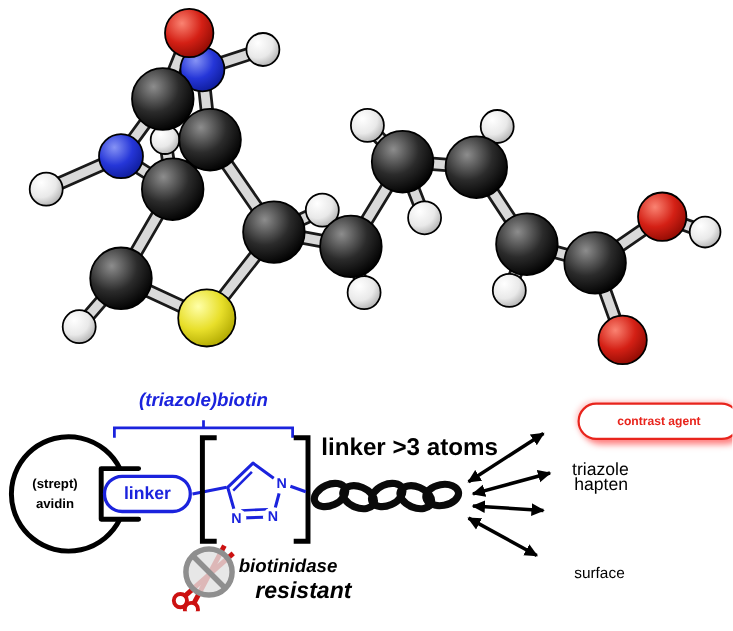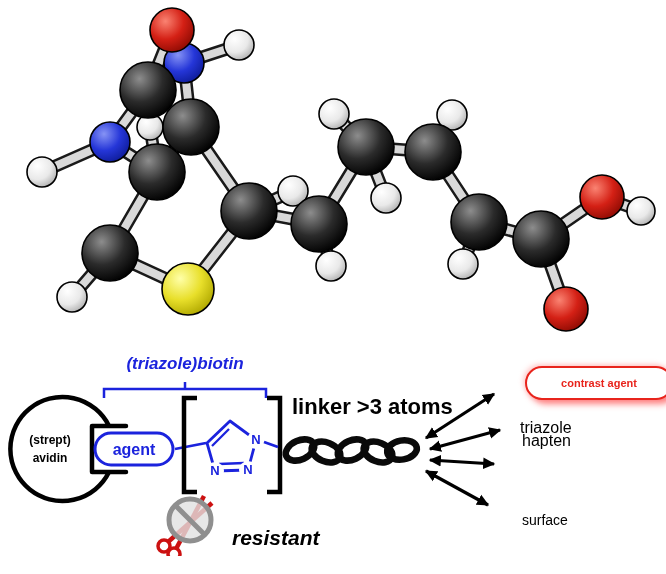--- a/index.html
+++ b/index.html
@@ -190,30 +190,31 @@
     </g>
   </svg>
 
   <div class="lbl blue bi center" style="left:95px;top:354px;width:180px;font-size:17px">(triazole)biotin</div>
 
   <div class="lbl b center" style="left:8px;top:431px;width:84px;font-size:12px;line-height:18px">
     <div>(strept)</div>
     <div>avidin</div>
   </div>
 
-  <div class="lbl blue b center" style="left:95px;top:441px;width:78px;font-size:16px">agent</div>
+  <div class="lbl blue b center" style="left:95px;top:441px;width:78px;font-size:16px">linker</div>
 
   <div class="lbl blue b center" style="left:249px;top:432px;width:14px;font-size:13px">N</div>
   <div class="lbl blue b center" style="left:241px;top:462px;width:14px;font-size:13px">N</div>
   <div class="lbl blue b center" style="left:208px;top:463px;width:14px;font-size:13px">N</div>
 
   <div class="lbl b" style="left:292px;top:394px;font-size:22px">linker &gt;3 atoms</div>
 
   <div class="contrast-box">
     <span>contrast agent</span>
   </div>
   <div class="lbl" style="left:520px;top:419px;font-size:16px">triazole</div>
   <div class="lbl" style="left:522px;top:432px;font-size:16px">hapten</div>
   <div class="lbl" style="left:522px;top:512px;font-size:14px">surface</div>
 
+  <div class="lbl bi" style="left:217px;top:505px;font-size:17px">biotinidase</div>
   <div class="lbl bi" style="left:232px;top:526px;font-size:21px">resistant</div>
 
 </div>
 
 </body></html>

